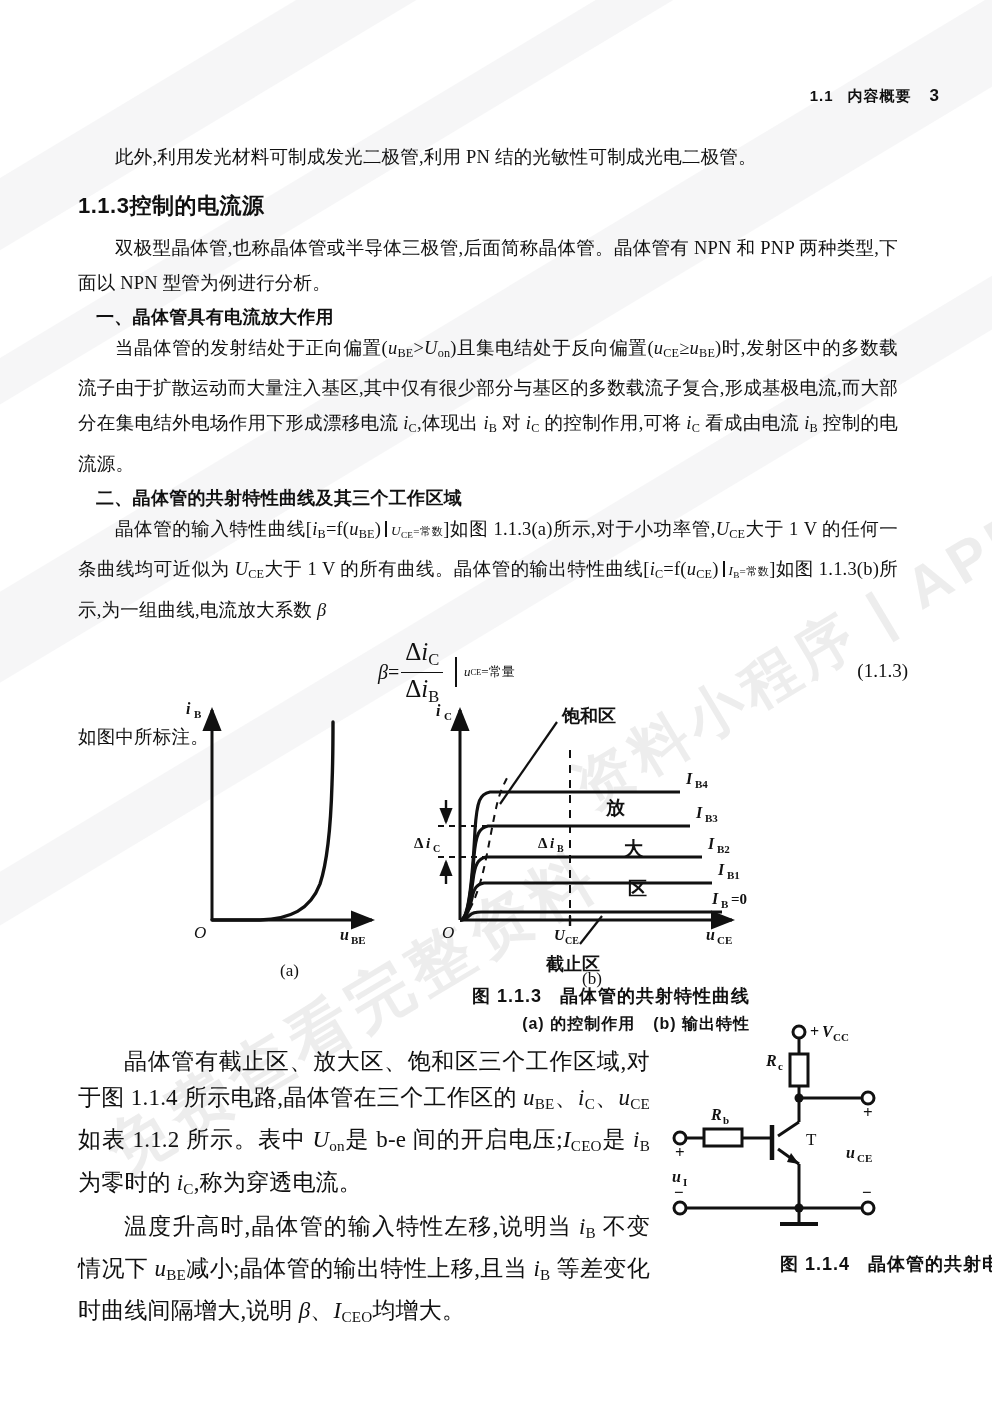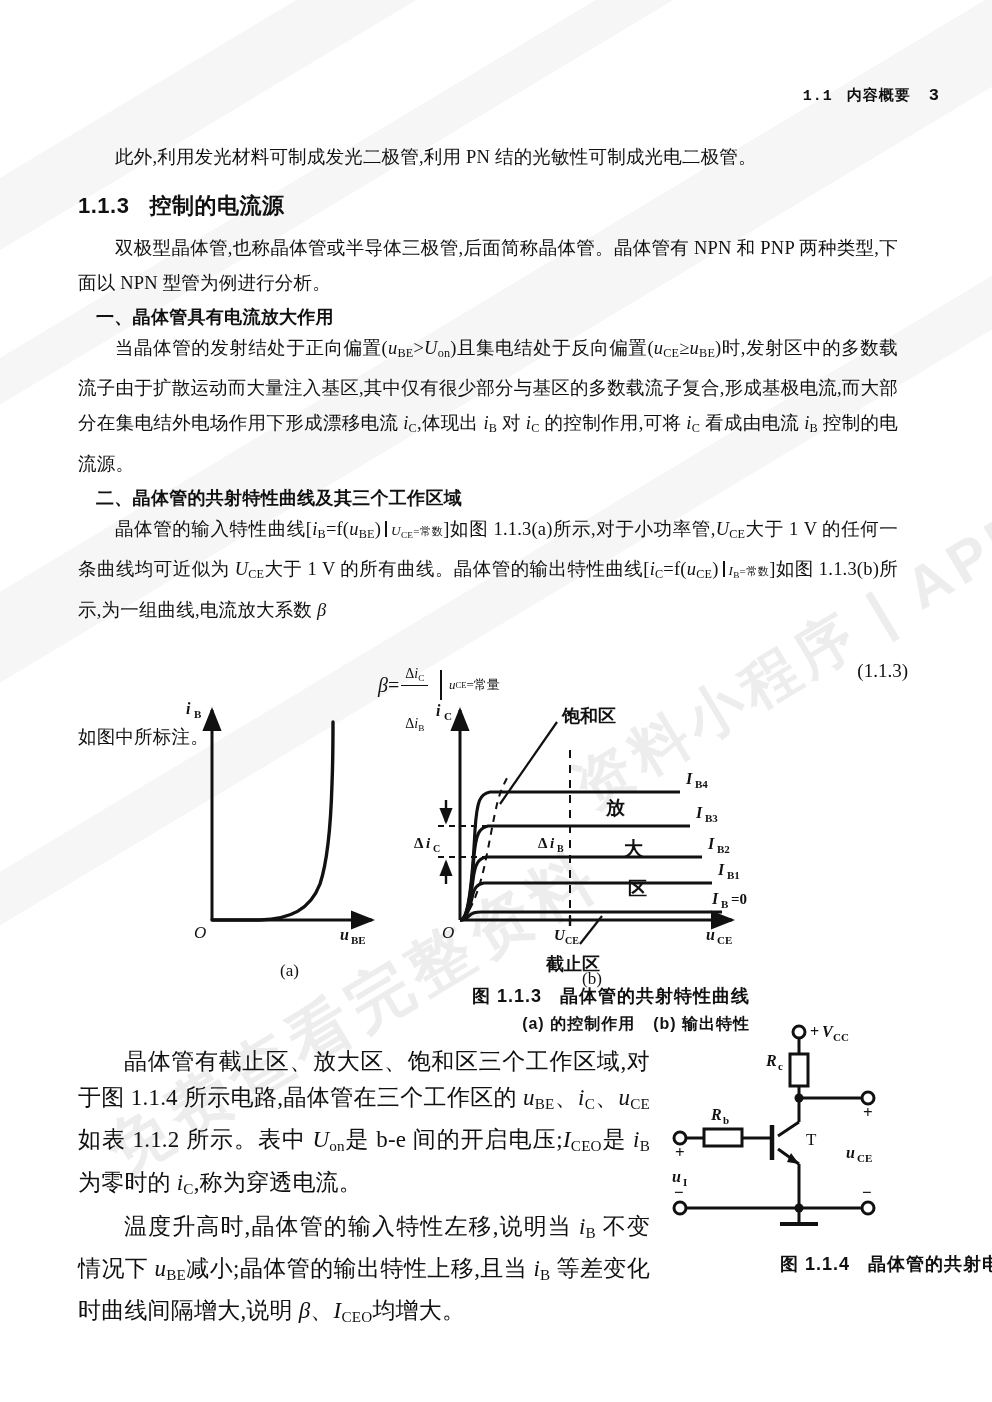--- a/index.html
+++ b/index.html
@@ -40,21 +40,21 @@
     transform-origin: 0 0;
     transform: rotate(-31deg);
     background: rgba(170,170,176,0.10);
   }
 
   
   .runhead {
     position: absolute;
     top: 86px;
     right: 52px;
-    font-family: Liberation Mono, monospace;
+    font-family: Liberation Sans, sans-serif;
     font-weight: 700;
     font-size: 15px;
     letter-spacing: 1px;
     z-index: 3;
   }
   .runhead .rh-num { margin-right: 14px; }
   .runhead .rh-pg { margin-left: 18px; font-size: 17px; }
 
   
   .col {
@@ -73,21 +73,21 @@
     letter-spacing: 0.2px;
   }
   p.tx.ind { text-indent: 2em; }
   .h3 {
     font-family: "Liberation Sans", sans-serif;
     font-weight: 700;
     font-size: 22px;
     margin: 16px 0 10px 0;
     letter-spacing: 0.5px;
   }
-  .h3 .num { margin-right: 20px; }
+  .h3 .num { margin-right: 0; }
   .h4 {
     font-family: "Liberation Sans", sans-serif;
     font-weight: 700;
     font-size: 18px;
     margin: 4px 0 2px 0;
     text-indent: 1em;
     letter-spacing: 0.3px;
   }
   .sub { font-size: 0.66em; vertical-align: -0.28em; }
   i.v { font-style: italic; }
@@ -106,21 +106,21 @@
     display: flex;
     align-items: center;
   }
   .frac {
     display: inline-flex;
     flex-direction: column;
     align-items: center;
     vertical-align: middle;
     margin: 0 2px;
   }
-  .frac .num-l, .frac .den-l { padding: 0 4px; font-size: 14px; margin-top: 28px; }
+  .frac .num-l, .frac .den-l { padding: 0 4px; font-size: 25px; }
   .frac .bar { height: 1.6px; background: #111; width: 100%; margin: 2px 0; }
   .cond {
     margin-left: 10px;
     font-size: 13px;
     display: flex;
     align-items: center;
   }
   .vbar {
     display: inline-block;
     width: 1.6px;

